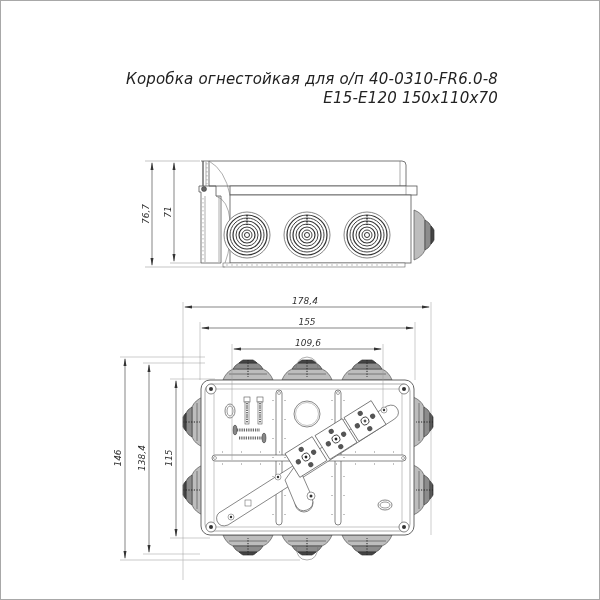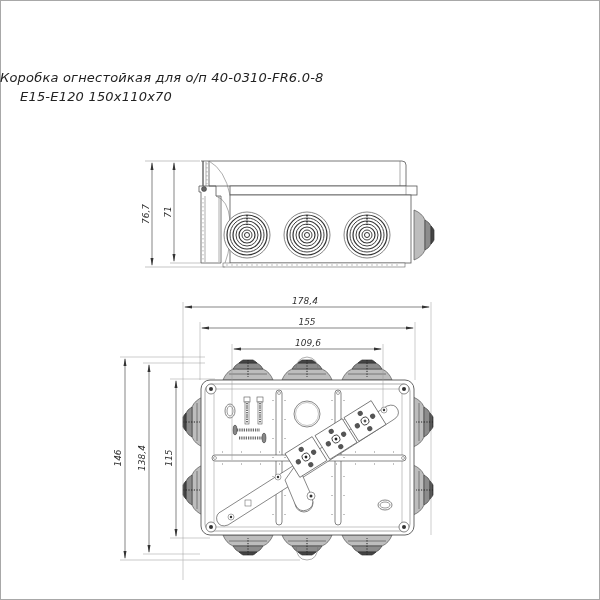--- a/index.html
+++ b/index.html
@@ -1,20 +1,20 @@
 <!DOCTYPE html>
 <html><head>
   <meta charset="utf-8">
   <style>
     html, body { margin: 0; padding: 0; background: #ffffff; }
     body { width: 600px; height: 600px; position: relative; overflow: hidden; }
     .frame { position: absolute; left: 0; top: 0; width: 598px; height: 598px; border: 1px solid #a8a8a8; }
-    .title { position: absolute; left: 0; width: 498px; text-align: left; font-family: "DejaVu Sans", sans-serif; font-style: italic; font-size: 13px; color: #222; font-weight: 300; letter-spacing: 0.2px; }
+    .title { position: absolute; left: 0; width: 498px; text-align: right; font-family: "DejaVu Sans", sans-serif; font-style: italic; font-size: 15px; color: #222; font-weight: 300; letter-spacing: 0.2px; }
     .title.l1 { top: 70px; }
-    .title.l2 { top: 89px; padding-left: 20px; }
+    .title.l2 { top: 89px; }
     svg { position: absolute; left: 0; top: 0; }
     .dimtext { font-family: "DejaVu Sans", sans-serif; font-style: italic; font-size: 9px; fill: #333; }
   </style>
 </head>
 <body>
 
 <div class="frame"></div>
 <div class="title l1">Коробка огнестойкая для о/п 40-0310-FR6.0-8</div>
 <div class="title l2">E15-E120 150х110х70</div>
 

